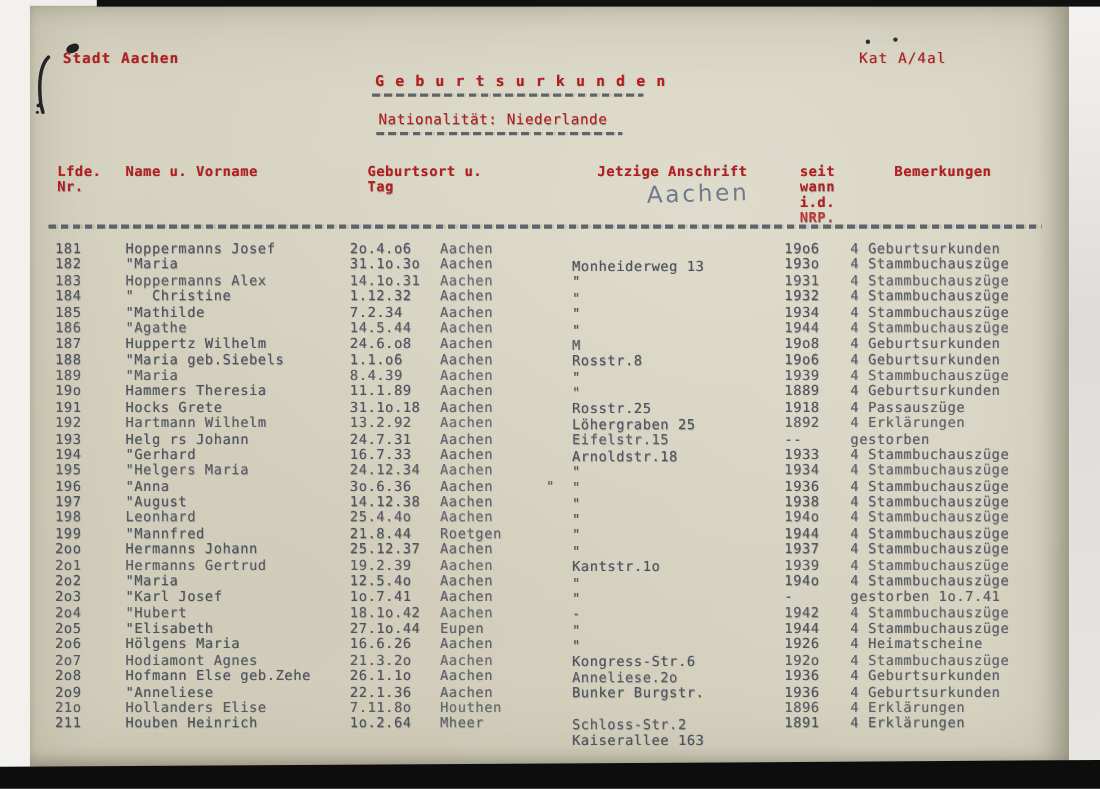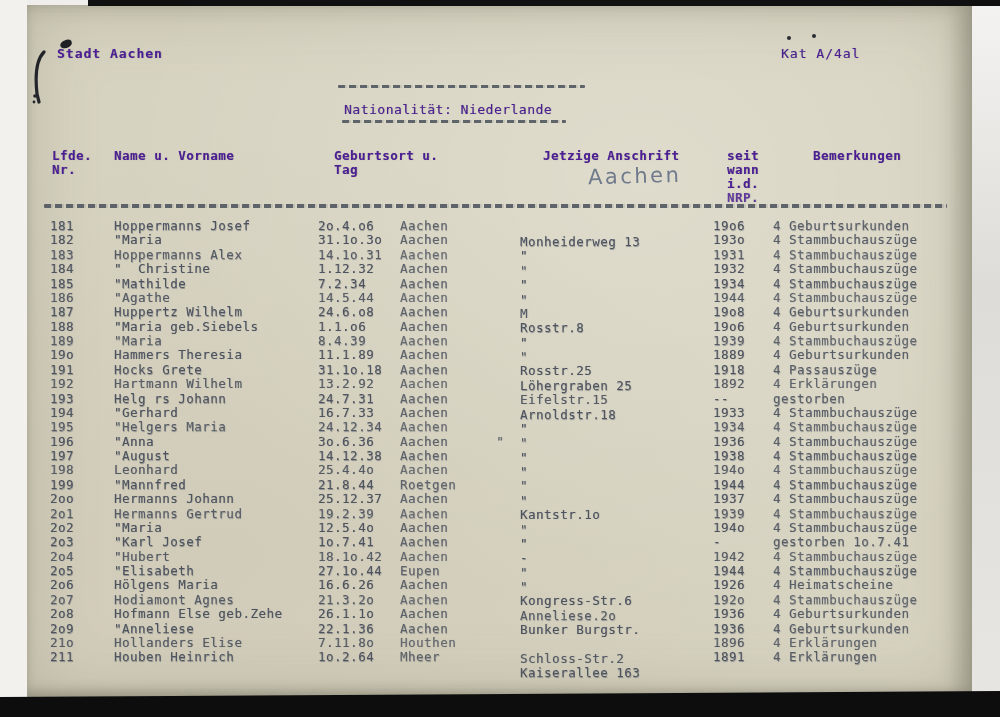--- a/index.html
+++ b/index.html
@@ -23,21 +23,21 @@
       radial-gradient(ellipse at 20% 80%, rgba(150,140,110,0.10), transparent 55%),
       #d7d3c1;
     box-shadow:
       inset 0 0 70px rgba(115,110,88,0.28),
       inset -14px 0 18px rgba(80,78,64,0.30),
       inset 0 -6px 10px rgba(90,88,70,0.25);
   }
   
   .tw{
     position:absolute;
-    color:#4c1d95;
+    color:#b91c1c;
     font-size:12.5px;
     letter-spacing:0.5px;
     white-space:pre;
     text-shadow:0.4px 0.4px 0.7px rgba(72,78,92,0.55);
   }
   .dashline{
     position:absolute;height:3px;
     background:repeating-linear-gradient(90deg,rgba(73,79,90,0.85) 0 7px,rgba(73,79,90,0.15) 7px 9px,transparent 9px 11px);
     border-radius:1px;
   }
@@ -78,20 +78,21 @@
 
   <div class="paper"></div>
   <div class="edge-left"></div>
   <div class="edge-right"></div>
   <div class="edge-top"></div>
   <div class="edge-bottom"></div>
 
   <div class="tw" style="left:57px;top:46px;font-size:13px;letter-spacing:1px;font-weight:bold;">Stadt Aachen</div>
   <div class="tw" style="left:781px;top:46px;font-size:13px;letter-spacing:1px;">Kat A/4al</div>
 
+  <div class="tw" style="left:341px;top:66px;font-size:13.5px;font-weight:bold;letter-spacing:1px;">G e b u r t s u r k u n d e n</div>
   <div class="dashline" style="left:338px;top:85px;width:247px;"></div>
 
   <div class="tw" style="left:344px;top:102px;font-size:13px;font-weight:normal;">Nationalität: Niederlande</div>
   <div class="dashline" style="left:342px;top:120px;width:224px;"></div>
 
   <div class="tw" style="left:52px;top:148px;font-weight:bold;">Lfde.</div>
   <div class="tw" style="left:52px;top:162px;font-weight:bold;">Nr.</div>
 
   <div class="tw" style="left:114px;top:148px;font-weight:bold;">Name u. Vorname</div>
 

